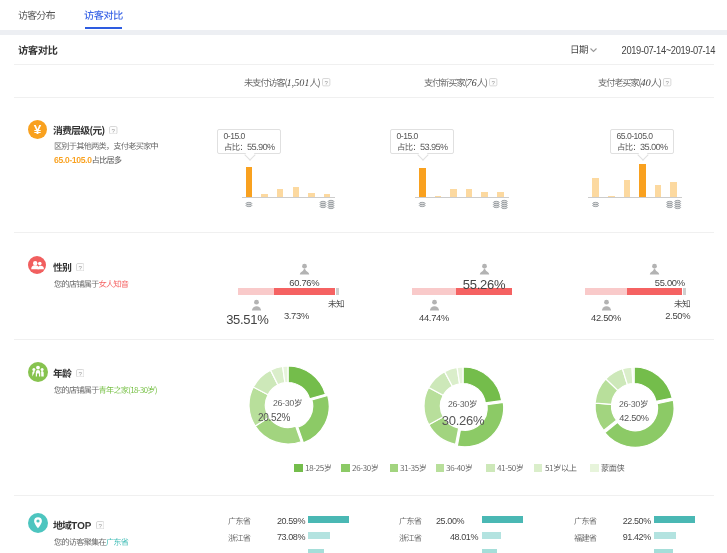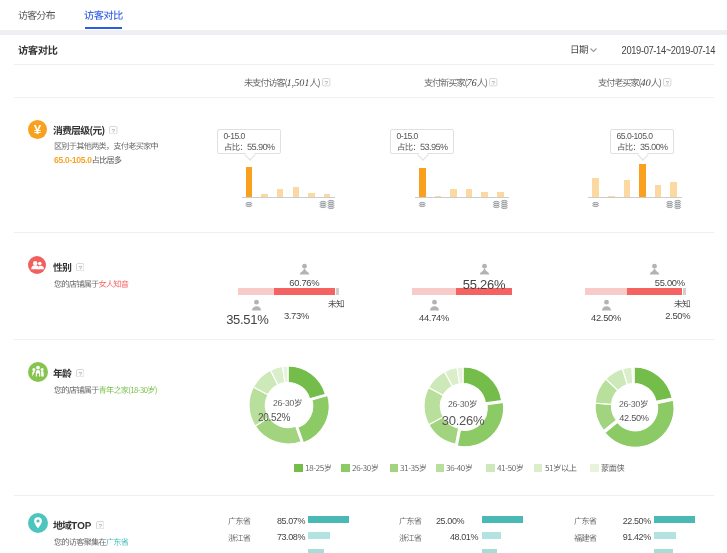--- a/index.html
+++ b/index.html
@@ -304,21 +304,21 @@
     <rect x="0.6" y="0.6" width="8.8" height="8.8" rx="1.5" fill="#fdfdfd" stroke="#ccc" stroke-width="0.9"></rect>
     <text x="5" y="7.8" font-size="7.2" fill="#999" text-anchor="middle" font-family="Liberation Sans,sans-serif">?</text>
   </svg>
 <svg class="abs" style="left:53.5px;top:536.0px" width="76" height="12" viewBox="0 0 76 12">
     <path transform="translate(0,9)" d="M3.8 -4.6C3.6 -4 3.2 -3.5 2.8 -3.1C2.9 -3 3.2 -2.8 3.3 -2.7C3.7 -3.2 4.1 -3.8 4.4 -4.5ZM5.1 -5.3V-2.9C5.1 -2.8 5 -2.8 4.9 -2.8C4.8 -2.8 4.5 -2.8 4.1 -2.8C4.2 -2.6 4.3 -2.4 4.3 -2.2C4.8 -2.2 5.1 -2.2 5.4 -2.3C5.6 -2.4 5.6 -2.6 5.6 -2.9V-5.3ZM6.1 -4.4C6.5 -3.9 6.9 -3.2 7.1 -2.7L7.6 -3C7.4 -3.5 7 -4.1 6.6 -4.6ZM2.1 -1.8V-0.3C2.1 0.3 2.4 0.5 3.4 0.5C3.6 0.5 5.1 0.5 5.4 0.5C6.2 0.5 6.4 0.3 6.4 -0.8C6.3 -0.8 6 -0.9 5.9 -1C5.8 -0.2 5.8 -0.1 5.3 -0.1C5 -0.1 3.7 -0.1 3.4 -0.1C2.9 -0.1 2.8 -0.1 2.8 -0.4V-1.8ZM3.4 -2.1C3.8 -1.7 4.3 -1.1 4.6 -0.7L5.1 -1C4.8 -1.4 4.3 -2 3.9 -2.4ZM6.3 -1.7C6.7 -1.1 7 -0.3 7.2 0.2L7.7 -0C7.6 -0.5 7.2 -1.3 6.8 -1.9ZM1.2 -1.7C1 -1.2 0.7 -0.4 0.4 0L1 0.3C1.3 -0.2 1.6 -1 1.8 -1.5ZM3.8 -6.9C3.6 -6.1 3.1 -5.3 2.5 -4.9C2.7 -4.8 2.9 -4.6 3 -4.5C3.3 -4.8 3.6 -5.2 3.9 -5.6H6.9C6.8 -5.3 6.7 -5 6.6 -4.8L7.1 -4.7C7.3 -5 7.5 -5.6 7.7 -6L7.3 -6.1L7.2 -6.1H4.1C4.2 -6.3 4.3 -6.5 4.4 -6.7ZM2.3 -6.9C1.8 -6 1 -5.1 0.3 -4.5C0.4 -4.4 0.6 -4.1 0.7 -4C1 -4.3 1.2 -4.5 1.5 -4.8V-2.2H2.1V-5.6C2.4 -5.9 2.6 -6.3 2.8 -6.7Z M11.9 -3.5C12.4 -2.9 13 -2 13.2 -1.5L13.7 -1.9C13.5 -2.4 12.9 -3.2 12.4 -3.7ZM9.4 -6.9C9.3 -6.5 9.2 -6 9.1 -5.6H8.1V0.4H8.7V-0.2H11V-5.6H9.6C9.8 -5.9 9.9 -6.4 10.1 -6.8ZM8.7 -5H10.4V-3.3H8.7ZM8.7 -0.8V-2.7H10.4V-0.8ZM12.3 -6.9C12.1 -5.8 11.6 -4.7 11.1 -3.9C11.2 -3.8 11.5 -3.7 11.6 -3.6C11.8 -4 12.1 -4.5 12.3 -5H14.4C14.3 -1.7 14.2 -0.5 13.9 -0.2C13.8 -0.1 13.8 -0.1 13.6 -0.1C13.4 -0.1 12.9 -0.1 12.4 -0.1C12.5 0 12.6 0.3 12.6 0.5C13 0.5 13.5 0.5 13.8 0.5C14.1 0.5 14.3 0.4 14.5 0.2C14.8 -0.2 14.9 -1.5 15 -5.3C15 -5.4 15 -5.6 15 -5.6H12.6C12.7 -6 12.8 -6.4 12.9 -6.8Z M19.7 -6.7C19.8 -6.3 20 -5.8 20.1 -5.5L20.7 -5.7C20.6 -6 20.4 -6.5 20.3 -6.9ZM15.9 -6.4C16.3 -6 16.8 -5.5 17 -5.1L17.5 -5.6C17.2 -5.9 16.7 -6.4 16.3 -6.8ZM17.9 -5.5V-4.9H19.1C19.1 -2.8 18.9 -0.8 17.6 0.2C17.8 0.3 18 0.5 18.1 0.7C19.1 -0.2 19.5 -1.5 19.6 -3.1H21.4C21.4 -1 21.2 -0.3 21.1 -0.1C21 0 20.9 0 20.8 0C20.6 0 20.2 0 19.8 -0C19.9 0.1 20 0.4 20 0.6C20.4 0.6 20.8 0.6 21 0.6C21.3 0.6 21.4 0.5 21.6 0.3C21.8 0 21.9 -0.9 22.1 -3.4C22.1 -3.4 22.1 -3.6 22.1 -3.6H19.7C19.7 -4 19.7 -4.4 19.7 -4.9H22.7V-5.5ZM15.2 -4.3V-3.7H16.5V-1C16.5 -0.6 16.2 -0.3 16 -0.2C16.1 -0.1 16.3 0.1 16.4 0.3C16.5 0.1 16.7 -0.1 18.2 -1.2C18.2 -1.3 18.1 -1.5 18 -1.7L17.1 -1V-4.3Z M25.2 -4.3H27.7C27.3 -4 26.9 -3.6 26.4 -3.3C25.9 -3.6 25.5 -3.9 25.1 -4.3ZM25.4 -5.4C24.9 -4.8 24.2 -4.1 23 -3.6C23.2 -3.5 23.3 -3.3 23.4 -3.1C23.9 -3.4 24.3 -3.6 24.7 -3.9C25 -3.6 25.4 -3.3 25.8 -3C24.8 -2.5 23.6 -2.2 22.5 -2C22.7 -1.8 22.8 -1.6 22.9 -1.4C23.3 -1.5 23.7 -1.6 24.2 -1.7V0.6H24.8V0.4H28V0.6H28.6V-1.8C29 -1.7 29.4 -1.6 29.8 -1.6C29.9 -1.7 30 -2 30.2 -2.1C29 -2.3 27.9 -2.6 27 -3C27.6 -3.5 28.2 -4 28.6 -4.6L28.2 -4.9L28.1 -4.8H25.6C25.8 -5 25.9 -5.1 26 -5.3ZM26.4 -2.7C27 -2.3 27.6 -2.1 28.3 -1.9H24.5C25.2 -2.1 25.8 -2.3 26.4 -2.7ZM24.8 -0.1V-1.4H28V-0.1ZM25.8 -6.8C25.9 -6.6 26.1 -6.4 26.2 -6.1H22.9V-4.6H23.5V-5.6H29.2V-4.6H29.8V-6.1H26.9C26.8 -6.4 26.6 -6.7 26.4 -7Z M32.9 -2.1C32.1 -1.8 31 -1.5 30 -1.4C30.2 -1.3 30.4 -1.1 30.5 -1C31.4 -1.1 32.6 -1.5 33.4 -1.8ZM36.2 -3.2C34.8 -3 32.4 -2.8 30.6 -2.8C30.7 -2.7 30.8 -2.4 30.9 -2.2C31.7 -2.3 32.6 -2.3 33.5 -2.4V-0.9L33 -1.1C32.3 -0.7 31 -0.3 30 -0.1C30.1 0 30.4 0.2 30.5 0.4C31.4 0.1 32.6 -0.3 33.5 -0.7V0.7H34.1V-1.3C34.9 -0.5 36 0.1 37.3 0.3C37.4 0.2 37.5 -0.1 37.7 -0.2C36.7 -0.3 35.9 -0.6 35.2 -1.1C35.8 -1.3 36.6 -1.7 37.1 -2.1L36.6 -2.4C36.2 -2.1 35.4 -1.6 34.8 -1.4C34.5 -1.6 34.3 -1.8 34.1 -2.1V-2.5C35 -2.6 35.9 -2.7 36.6 -2.9ZM33 -6.1V-5.6H31.3V-6.1ZM34 -5.1C34.4 -4.9 34.9 -4.6 35.3 -4.4C34.9 -4.1 34.5 -3.8 34 -3.7L34 -4L33.5 -4V-6.1H34V-6.5H30.1V-6.1H30.8V-3.7L30 -3.6L30.1 -3.1L33 -3.5V-3.1H33.5V-3.5L33.9 -3.6C34 -3.5 34.1 -3.3 34.2 -3.2C34.7 -3.4 35.3 -3.7 35.8 -4.1C36.3 -3.8 36.7 -3.5 37 -3.2L37.4 -3.7C37.1 -3.9 36.7 -4.2 36.2 -4.5C36.6 -4.9 37 -5.5 37.2 -6.1L36.9 -6.2L36.8 -6.2H34.1V-5.7H36.5C36.3 -5.4 36 -5 35.7 -4.8C35.3 -5 34.8 -5.3 34.4 -5.5ZM33 -5.2V-4.7H31.3V-5.2ZM33 -4.3V-3.9L31.3 -3.7V-4.3Z M40.9 -2.4V-1.8H37.5V-1.3H40.3C39.5 -0.7 38.4 -0.2 37.3 0C37.5 0.2 37.6 0.4 37.7 0.6C38.8 0.2 40 -0.4 40.9 -1.1V0.6H41.5V-1.1C42.3 -0.4 43.6 0.2 44.6 0.5C44.7 0.3 44.9 0.1 45 -0C44 -0.3 42.8 -0.8 42.1 -1.3H44.9V-1.8H41.5V-2.4ZM41.1 -4.5V-4H39.1V-4.5ZM40.9 -6.8C41.1 -6.5 41.2 -6.3 41.3 -6H39.4C39.6 -6.3 39.8 -6.5 39.9 -6.8L39.3 -6.9C38.9 -6.2 38.2 -5.3 37.3 -4.6C37.5 -4.5 37.7 -4.3 37.8 -4.2C38.1 -4.4 38.3 -4.6 38.5 -4.8V-2.2H39.1V-2.5H44.6V-3H41.7V-3.5H44.1V-4H41.7V-4.5H44V-5H41.7V-5.5H44.4V-6H41.9C41.8 -6.3 41.7 -6.6 41.5 -6.9ZM41.1 -5H39.1V-5.5H41.1ZM41.1 -3.5V-3H39.1V-3.5Z M47.7 -6.9C47.6 -6.5 47.5 -6 47.3 -5.6H45V-5H47C46.5 -4 45.8 -3 44.8 -2.3C44.9 -2.2 45.1 -1.9 45.2 -1.8C45.5 -2 45.8 -2.3 46.1 -2.6V0.6H46.7V-3.3C47.1 -3.9 47.4 -4.4 47.7 -5H52.2V-5.6H48C48.1 -6 48.3 -6.4 48.4 -6.7ZM49.4 -4.6V-3H47.6V-2.4H49.4V-0.1H47.3V0.5H52.2V-0.1H50V-2.4H51.9V-3H50V-4.6Z" fill="#666"></path>
     <path transform="translate(0,9)" d="M55.8 -6.8C55.9 -6.4 56.1 -6 56.2 -5.6H53.1V-3.3C53.1 -2.2 53 -0.7 52.3 0.3C52.4 0.4 52.7 0.6 52.8 0.7C53.6 -0.4 53.8 -2.1 53.8 -3.3V-5H59.7V-5.6H56.6L56.9 -5.7C56.8 -6 56.6 -6.5 56.4 -6.9Z M61.5 -2.1C61.1 -1.4 60.6 -0.6 59.9 -0.1C60.1 0 60.4 0.2 60.5 0.3C61.1 -0.2 61.7 -1.1 62.1 -2ZM64.8 -1.9C65.5 -1.3 66.2 -0.4 66.5 0.2L67.1 -0.1C66.7 -0.7 66 -1.5 65.3 -2.1ZM60 -5.8V-5.2H62C61.7 -4.6 61.4 -4.1 61.2 -4C61 -3.6 60.8 -3.4 60.6 -3.3C60.7 -3.1 60.8 -2.8 60.8 -2.7C60.9 -2.7 61.2 -2.8 61.7 -2.8H63.5V-0.2C63.5 -0.1 63.5 -0 63.4 -0C63.2 -0 62.8 -0 62.3 -0C62.4 0.1 62.5 0.4 62.5 0.6C63.1 0.6 63.6 0.6 63.8 0.5C64.1 0.4 64.1 0.2 64.1 -0.2V-2.8H66.5V-3.4H64.1V-4.6H63.5V-3.4H61.6C62 -3.9 62.4 -4.6 62.7 -5.2H66.9V-5.8H63C63.2 -6.1 63.3 -6.4 63.5 -6.7L62.8 -6.9C62.7 -6.6 62.5 -6.2 62.3 -5.8Z M69 -6.4C68.6 -5.7 68 -5 67.4 -4.5C67.6 -4.4 67.8 -4.3 67.9 -4.2C68.5 -4.7 69.2 -5.4 69.6 -6.3ZM72.2 -6.2C72.9 -5.6 73.7 -4.9 74 -4.4L74.5 -4.7C74.2 -5.2 73.4 -6 72.7 -6.5ZM70.5 -6.9V-4.1H70.6C69.5 -3.8 68.3 -3.5 67.1 -3.4C67.2 -3.2 67.4 -3 67.5 -2.8C67.9 -2.9 68.3 -2.9 68.6 -3V0.6H69.2V0.3H72.9V0.6H73.6V-3.5H70.4C71.5 -3.9 72.5 -4.4 73.1 -5.1L72.5 -5.4C72.2 -5 71.7 -4.7 71.1 -4.4V-6.9ZM69.2 -1.9H72.9V-1.3H69.2ZM69.2 -2.4V-3H72.9V-2.4ZM69.2 -0.9H72.9V-0.2H69.2Z" fill="#3fbcb5"></path>
   </svg>
 <svg class="abs" style="left:227.5px;top:515.3px" width="24" height="12" viewBox="0 0 24 12">
     <path transform="translate(0,9)" d="M3.8 -6.8C4 -6.4 4.2 -6 4.2 -5.6H1.2V-3.3C1.2 -2.2 1.1 -0.7 0.3 0.3C0.5 0.4 0.7 0.6 0.8 0.7C1.7 -0.4 1.8 -2.1 1.8 -3.3V-5H7.7V-5.6H4.6L4.9 -5.7C4.8 -6 4.6 -6.5 4.5 -6.9Z M9.5 -2.1C9.2 -1.4 8.6 -0.6 8 -0.1C8.2 0 8.4 0.2 8.5 0.3C9.1 -0.2 9.7 -1.1 10.1 -2ZM12.9 -1.9C13.5 -1.3 14.3 -0.4 14.6 0.2L15.1 -0.1C14.8 -0.7 14 -1.5 13.4 -2.1ZM8.1 -5.8V-5.2H10C9.7 -4.6 9.4 -4.1 9.3 -4C9 -3.6 8.8 -3.4 8.6 -3.3C8.7 -3.1 8.8 -2.8 8.9 -2.7C9 -2.7 9.3 -2.8 9.8 -2.8H11.6V-0.2C11.6 -0.1 11.6 -0 11.4 -0C11.3 -0 10.8 -0 10.4 -0C10.5 0.1 10.6 0.4 10.6 0.6C11.2 0.6 11.6 0.6 11.9 0.5C12.1 0.4 12.2 0.2 12.2 -0.2V-2.8H14.6V-3.4H12.2V-4.6H11.6V-3.4H9.6C10 -3.9 10.4 -4.6 10.8 -5.2H14.9V-5.8H11.1C11.2 -6.1 11.4 -6.4 11.5 -6.7L10.9 -6.9C10.7 -6.6 10.5 -6.2 10.3 -5.8Z M17 -6.4C16.7 -5.7 16.1 -5 15.5 -4.5C15.6 -4.4 15.9 -4.3 16 -4.2C16.6 -4.7 17.2 -5.4 17.6 -6.3ZM20.3 -6.2C21 -5.6 21.7 -4.9 22.1 -4.4L22.6 -4.7C22.2 -5.2 21.4 -6 20.8 -6.5ZM18.6 -6.9V-4.1H18.6C17.6 -3.8 16.4 -3.5 15.1 -3.4C15.3 -3.2 15.4 -3 15.5 -2.8C15.9 -2.9 16.3 -2.9 16.7 -3V0.6H17.3V0.3H21V0.6H21.6V-3.5H18.4C19.5 -3.9 20.5 -4.4 21.2 -5.1L20.6 -5.4C20.2 -5 19.8 -4.7 19.2 -4.4V-6.9ZM17.3 -1.9H21V-1.3H17.3ZM17.3 -2.4V-3H21V-2.4ZM17.3 -0.9H21V-0.2H17.3Z" fill="#666"></path>
   </svg>
-<div class="abs n" style="left:263.0px;top:515.6px;width:42px;text-align:right;font-size:9.0px;letter-spacing:-0.4px">85.07%</div>
+<div class="abs n" style="left:263.0px;top:515.6px;width:42px;text-align:right;font-size:9.0px;letter-spacing:-0.4px">20.59%</div>
 <div class="abs" style="left:308.0px;top:516.0px;width:41.0px;height:7px;background:#4ab8b4"></div>
 <svg class="abs" style="left:227.5px;top:531.5px" width="24" height="12" viewBox="0 0 24 12">
     <path transform="translate(0,9)" d="M0.7 -6.4C1.1 -6.1 1.7 -5.7 2 -5.5L2.4 -6C2.1 -6.2 1.5 -6.6 1 -6.8ZM0.3 -4.1C0.8 -3.9 1.4 -3.6 1.7 -3.3L2.1 -3.8C1.7 -4 1.1 -4.4 0.7 -4.6ZM0.5 0.2 1 0.5C1.4 -0.2 1.8 -1.2 2.1 -2.1L1.6 -2.4C1.3 -1.5 0.8 -0.4 0.5 0.2ZM3.2 -6.9V-5.3H2.2V-4.7H3.2V-2.9L2 -2.5L2.3 -1.9L3.2 -2.2V-0.2C3.2 -0.1 3.1 -0.1 3 -0.1C2.9 -0.1 2.6 -0.1 2.2 -0.1C2.3 0.1 2.4 0.4 2.4 0.5C2.9 0.5 3.3 0.5 3.5 0.4C3.7 0.3 3.7 0.1 3.7 -0.2V-2.5L4.7 -2.8L4.7 -3.4L3.7 -3.1V-4.7H4.7V-5.3H3.7V-6.9ZM5 -6.1V-3.3C5 -2.2 5 -0.8 4.2 0.2C4.3 0.3 4.5 0.5 4.6 0.6C5.5 -0.5 5.6 -2.1 5.6 -3.3V-3.6H6.5V0.6H7.1V-3.6H7.9V-4.2H5.6V-5.7C6.3 -5.9 7.1 -6.1 7.6 -6.4L7.2 -6.8C6.7 -6.6 5.8 -6.3 5 -6.1Z M8.2 -6.3C8.7 -6.1 9.4 -5.6 9.7 -5.4L10.1 -5.9C9.7 -6.1 9.1 -6.5 8.6 -6.8ZM7.8 -4.1C8.3 -3.8 8.9 -3.5 9.3 -3.2L9.6 -3.7C9.3 -4 8.6 -4.3 8.1 -4.5ZM8 0.1 8.6 0.5C9 -0.2 9.6 -1.2 10 -2.1L9.6 -2.5C9.1 -1.6 8.5 -0.5 8 0.1ZM10.1 -0.5V0.1H15.3V-0.5H12.9V-5.5H14.8V-6.1H10.5V-5.5H12.3V-0.5Z M17 -6.4C16.7 -5.7 16.1 -5 15.5 -4.5C15.6 -4.4 15.9 -4.3 16 -4.2C16.6 -4.7 17.2 -5.4 17.6 -6.3ZM20.3 -6.2C21 -5.6 21.7 -4.9 22.1 -4.4L22.6 -4.7C22.2 -5.2 21.4 -6 20.8 -6.5ZM18.6 -6.9V-4.1H18.6C17.6 -3.8 16.4 -3.5 15.1 -3.4C15.3 -3.2 15.4 -3 15.5 -2.8C15.9 -2.9 16.3 -2.9 16.7 -3V0.6H17.3V0.3H21V0.6H21.6V-3.5H18.4C19.5 -3.9 20.5 -4.4 21.2 -5.1L20.6 -5.4C20.2 -5 19.8 -4.7 19.2 -4.4V-6.9ZM17.3 -1.9H21V-1.3H17.3ZM17.3 -2.4V-3H21V-2.4ZM17.3 -0.9H21V-0.2H17.3Z" fill="#666"></path>
   </svg>
 <div class="abs n" style="left:263.0px;top:531.9px;width:42px;text-align:right;font-size:9.0px;letter-spacing:-0.4px">73.08%</div>
 <div class="abs" style="left:308.0px;top:532.3px;width:22.0px;height:7px;background:#b3e3e0"></div>
 <svg class="abs" style="left:227.5px;top:550.5px" width="16" height="12" viewBox="0 0 16 12">
     <path transform="translate(0,9)" d="M3.5 -6.8V-0.4H0.4V0.3H7.8V-0.4H4.1V-3.6H7.2V-4.2H4.1V-6.8Z M8.2 -6.4C8.7 -6.1 9.3 -5.7 9.6 -5.5L10 -5.9C9.7 -6.2 9 -6.6 8.6 -6.8ZM7.8 -4C8.2 -3.7 8.8 -3.4 9.1 -3.1L9.5 -3.6C9.2 -3.8 8.6 -4.2 8.1 -4.4ZM8 0.2 8.5 0.5C8.9 -0.3 9.3 -1.3 9.6 -2.2L9.1 -2.5C8.8 -1.5 8.3 -0.5 8 0.2ZM12 -3.8C12.3 -3.6 12.7 -3.2 12.9 -2.9H11.2L11.3 -4.1H14.2L14.1 -2.9H12.9L13.3 -3.2C13.1 -3.4 12.7 -3.8 12.3 -4.1ZM9.8 -2.9V-2.4H10.5C10.4 -1.7 10.3 -1 10.2 -0.5H13.9C13.8 -0.3 13.8 -0.1 13.7 -0C13.6 0.1 13.5 0.1 13.4 0.1C13.2 0.1 12.8 0.1 12.4 0C12.5 0.2 12.6 0.4 12.6 0.6C13 0.6 13.4 0.6 13.6 0.6C13.9 0.5 14 0.5 14.2 0.3C14.3 0.1 14.4 -0.1 14.5 -0.5H15.1V-1.1H14.5C14.6 -1.4 14.6 -1.8 14.6 -2.4H15.3V-2.9H14.7L14.7 -4.3C14.7 -4.4 14.7 -4.6 14.7 -4.6H10.8C10.7 -4.1 10.7 -3.5 10.6 -2.9ZM11.1 -2.4H14.1C14 -1.8 14 -1.4 14 -1.1H10.9ZM11.8 -2.1C12.1 -1.8 12.6 -1.4 12.8 -1.1L13.1 -1.3C12.9 -1.6 12.5 -2 12.1 -2.3ZM11 -6.9C10.7 -5.9 10.2 -5 9.7 -4.4C9.8 -4.3 10.1 -4.1 10.2 -4C10.5 -4.4 10.8 -4.9 11.1 -5.4H15.1V-6H11.3C11.5 -6.2 11.6 -6.5 11.6 -6.7Z" fill="#666"></path>
   </svg>
 <div class="abs n" style="left:263.0px;top:551.5px;width:42px;text-align:right;font-size:9.0px;letter-spacing:-0.4px">7.90%</div>

